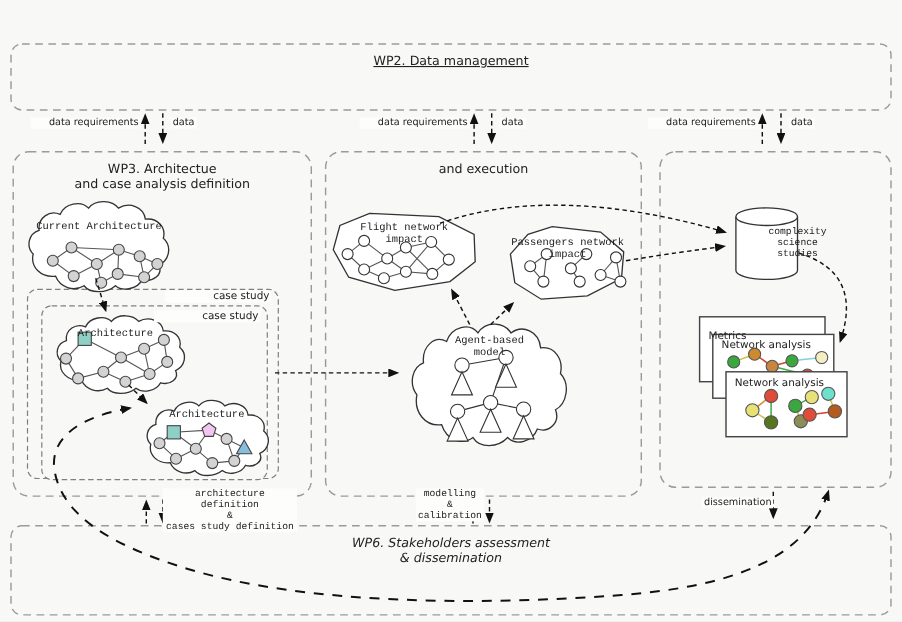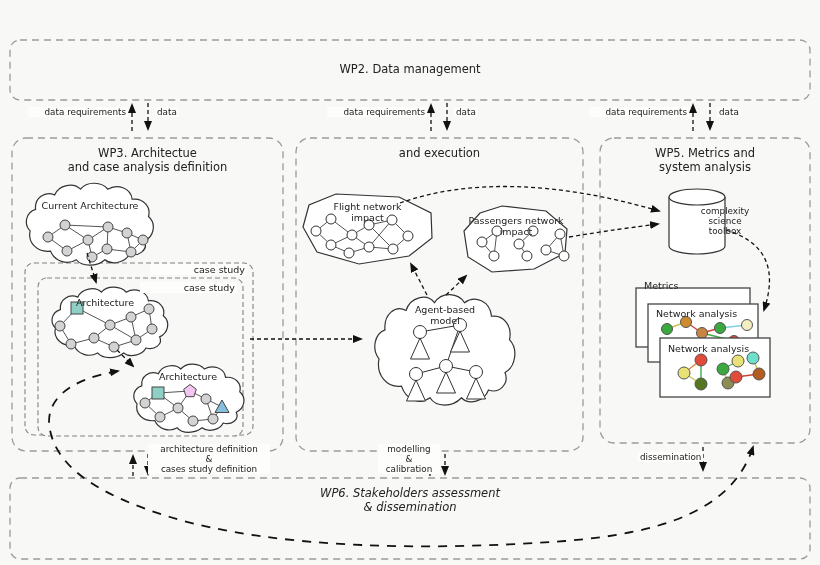--- a/index.html
+++ b/index.html
@@ -3,21 +3,21 @@
 <meta charset="utf-8">
 <style>
   html,body{margin:0;padding:0;background:#e9e9e9;}
   .stage{position:relative;width:820px;height:565px;background:#f8f8f7;overflow:hidden;
          font-family:"DejaVu Sans",sans-serif;}
   .stage svg{position:absolute;left:0;top:0;}
   .lbl{position:absolute;color:#222;text-align:center;}
   .t11{font-size:11.5px;line-height:14px;text-align:center;}
   .t9{font-size:9.5px;line-height:11px;}
   .t8{font-size:8.8px;line-height:10px;}
-  .ctr{}
+  .ctr{font-family:Liberation Mono, monospace;}
   .rgt{text-align:right;}
   .wbg{background:#fdfdfc;padding:0 2px;}
 </style>
 </head>
 <body>
 
 <div class="stage">
 
 <svg width="820" height="565" viewBox="0 0 820 565">
   <defs>
@@ -283,35 +283,31 @@
     <path d="M569,237 C605,231 635,227 658,224" marker-end="url(#ah)"></path>
     <path d="M726,230 C765,242 778,268 764,310" marker-end="url(#ah)"></path>
     <path d="M133,476 L133,456" marker-end="url(#ah)"></path>
     <path d="M148,454 L148,474" marker-end="url(#ah)"></path>
     <path d="M430,476 L430,456" marker-end="url(#ah)"></path>
     <path d="M445,454 L445,474" marker-end="url(#ah)"></path>
     <path d="M703,447 L703,470" marker-end="url(#ah)"></path>
   </g>
 </svg>
 
-<div class="lbl t11" style="left:10px;top:62px;width:800px;">WP2. Data management</div>
+<div class="lbl t11" style="left:10px;top:48px;width:800px;text-decoration:underline;">WP2. Data management</div>
 
 <div class="lbl t11" style="left:12px;top:146px;width:271px;">
   <div>WP3. Architectue</div>
   <div>and case analysis definition</div>
 </div>
 
 <div class="lbl t11" style="left:296px;top:146px;width:287px;">
   <div>and execution</div>
 </div>
 
-<div class="lbl t11" style="left:600px;top:146px;width:210px;">
-  <div>WP5. Metrics and</div>
-  <div>system analysis</div>
-</div>
 
 <div class="lbl t11" style="left:10px;top:486px;width:800px;font-style:italic;">
   <div>WP6. Stakeholders assessment</div>
   <div>&amp; dissemination</div>
 </div>
 
 <div class="lbl t9 ctr" style="left:25px;top:200px;width:130px;">Current Architecture</div>
 <div class="lbl t9 rgt wbg" style="left:150px;top:264px;width:93px;">case study</div>
 <div class="lbl t9 rgt wbg" style="left:140px;top:282px;width:93px;">case study</div>
 <div class="lbl t9 ctr" style="left:55px;top:297px;width:100px;">Architecture</div>
@@ -326,23 +322,23 @@
   <div>impact</div>
 </div>
 <div class="lbl t9 ctr" style="left:390px;top:304px;width:110px;">
   <div>Agent-based</div>
   <div>model</div>
 </div>
 
 <div class="lbl t8 ctr" style="left:669px;top:206px;width:56px;margin-left:28px;">
   <div>complexity</div>
   <div>science</div>
-  <div>toolbox</div>
-</div>
-<div class="lbl t9" style="left:644px;top:280px;">Metrics</div>
+  <div>studies</div>
+</div>
+<div class="lbl t9" style="left:644px;top:300px;">Metrics</div>
 <div class="lbl t9" style="left:656px;top:308px;">Network analysis</div>
 <div class="lbl t9" style="left:668px;top:343px;">Network analysis</div>
 
 <div class="lbl t8 rgt wbg" style="left:28px;top:107px;width:96px;">data requirements</div>
 <div class="lbl t8 wbg" style="left:155px;top:107px;">data</div>
 <div class="lbl t8 rgt wbg" style="left:327px;top:107px;width:96px;">data requirements</div>
 <div class="lbl t8 wbg" style="left:454px;top:107px;">data</div>
 <div class="lbl t8 rgt wbg" style="left:589px;top:107px;width:96px;">data requirements</div>
 <div class="lbl t8 wbg" style="left:717px;top:107px;">data</div>
 

